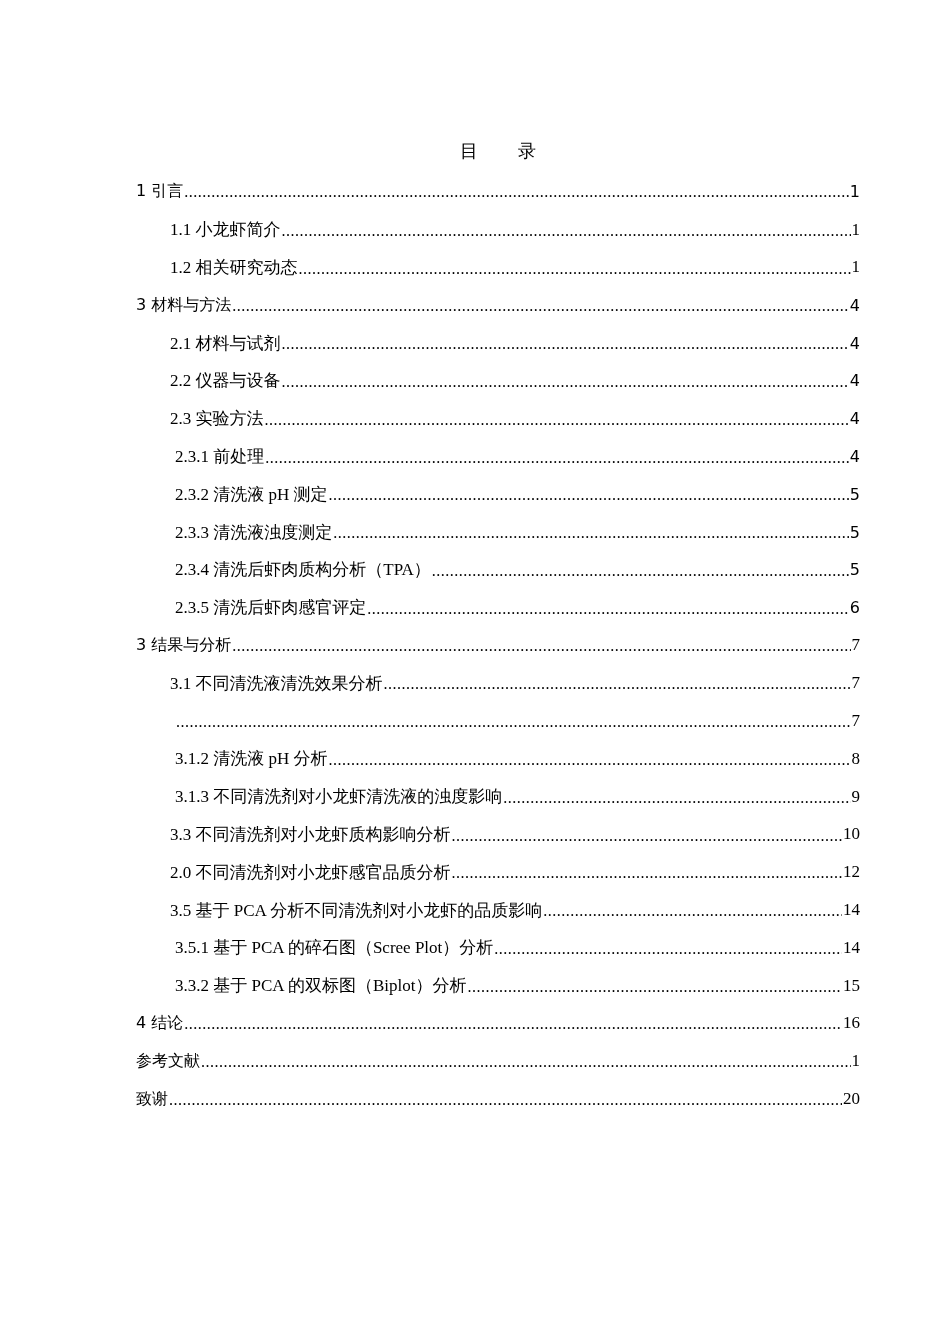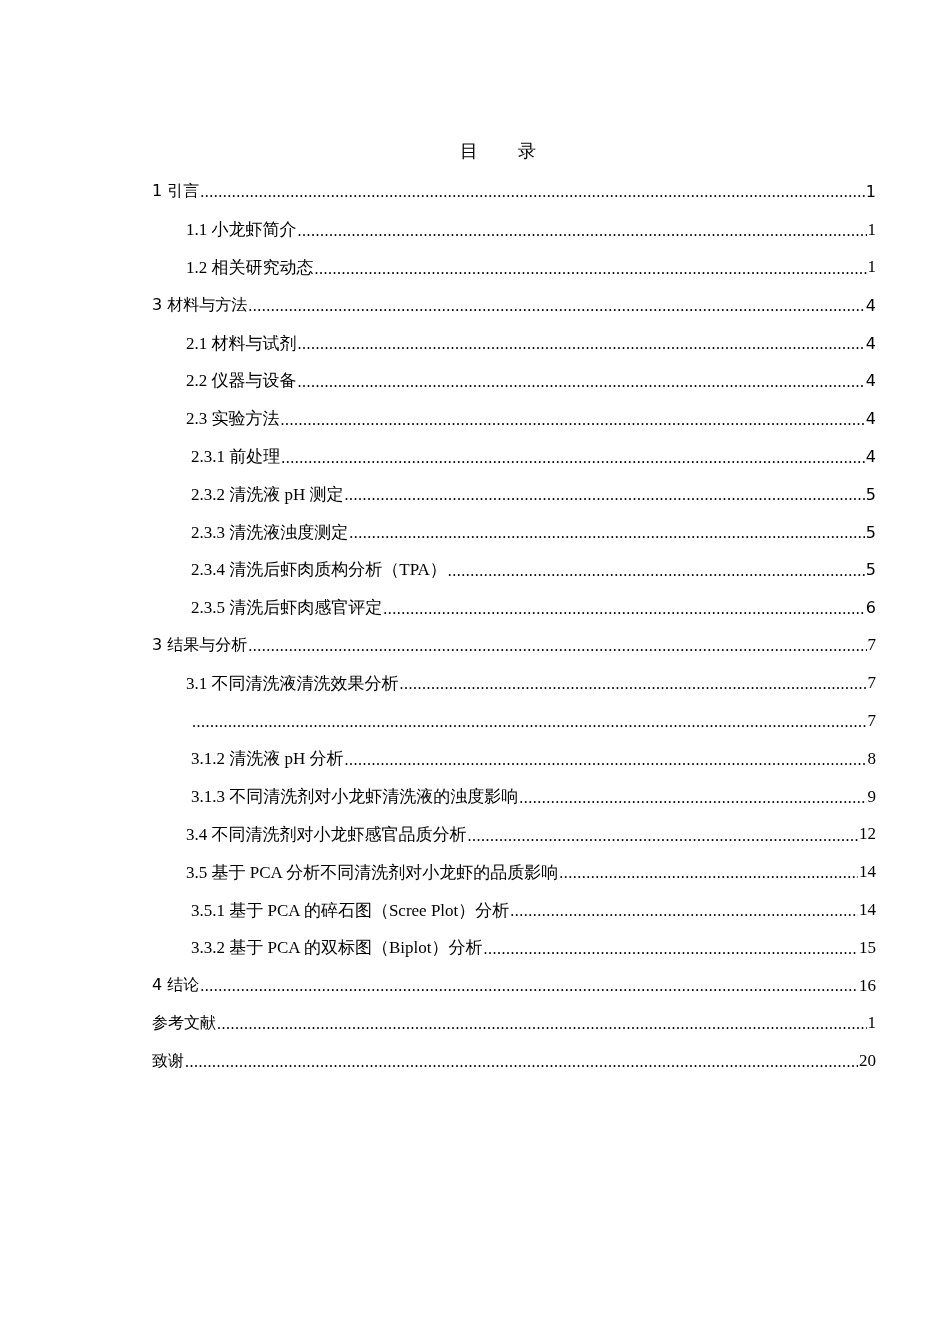--- a/index.html
+++ b/index.html
@@ -4,21 +4,21 @@
 <style>
   html, body { margin: 0; padding: 0; background: #ffffff; }
   body { width: 950px; height: 1344px; position: relative; overflow: hidden; color: #000; }
   .page { position: absolute; left: 0; top: 0; width: 787px; height: 1344px; background: #fff; padding-left: 24px; }
   .toc-title {
     position: absolute; top: 139px; left: 0; width: 996px; text-align: center;
     font-family: "DejaVu Sans", sans-serif; font-size: 18px; letter-spacing: 0;
   }
   .toc-title span { display: inline-block; }
   .toc-title .gap { width: 40px; }
-  .toc-list { position: absolute; top: 173px; left: 152px; width: 724px; }
+  .toc-list { position: absolute; top: 173px; left: 136px; width: 724px; }
   .toc-entry {
     position: relative; height: 37.8px; display: flex; align-items: center;
     font-size: 17px; white-space: nowrap; overflow: hidden;
   }
   .toc-entry.l1 { font-family: "DejaVu Sans", sans-serif; font-size: 16px; }
   .toc-entry.l2 { padding-left: 34px; font-family: "Liberation Serif", serif; justify-content: space-between; }
   .toc-entry.l3 { padding-left: 39px; font-family: "Liberation Serif", serif; align-items: center; }
   .toc-entry .label { flex: 0 0 auto; }
   .toc-entry .leader {
     flex: 1 1 auto; overflow: hidden; margin: 0 1px; height: 1.2em; position: relative;
@@ -119,21 +119,26 @@
         <span class="label">3.1.2 清洗液 pH 分析</span>
         <span class="leader"></span>
         <span class="page-num">8</span>
       </div>
     <div class="toc-entry l3 serif-num">
         <span class="label">3.1.3 不同清洗剂对小龙虾清洗液的浊度影响</span>
         <span class="leader"></span>
         <span class="page-num">9</span>
       </div>
     <div class="toc-entry l2 serif-num">
-        <span class="label">3.4 不同清洗剂对小龙虾感官品质分析</span>
+        <span class="label">3.3 不同清洗剂对小龙虾质构影响分析</span>
+        <span class="leader"></span>
+        <span class="page-num">10</span>
+      </div>
+    <div class="toc-entry l2 serif-num">
+        <span class="label">2.0 不同清洗剂对小龙虾感官品质分析</span>
         <span class="leader"></span>
         <span class="page-num">12</span>
       </div>
     <div class="toc-entry l2 serif-num">
         <span class="label">3.5 基于 PCA 分析不同清洗剂对小龙虾的品质影响</span>
         <span class="leader"></span>
         <span class="page-num">14</span>
       </div>
     <div class="toc-entry l3 serif-num">
         <span class="label">3.5.1 基于 PCA 的碎石图（Scree Plot）分析</span>

